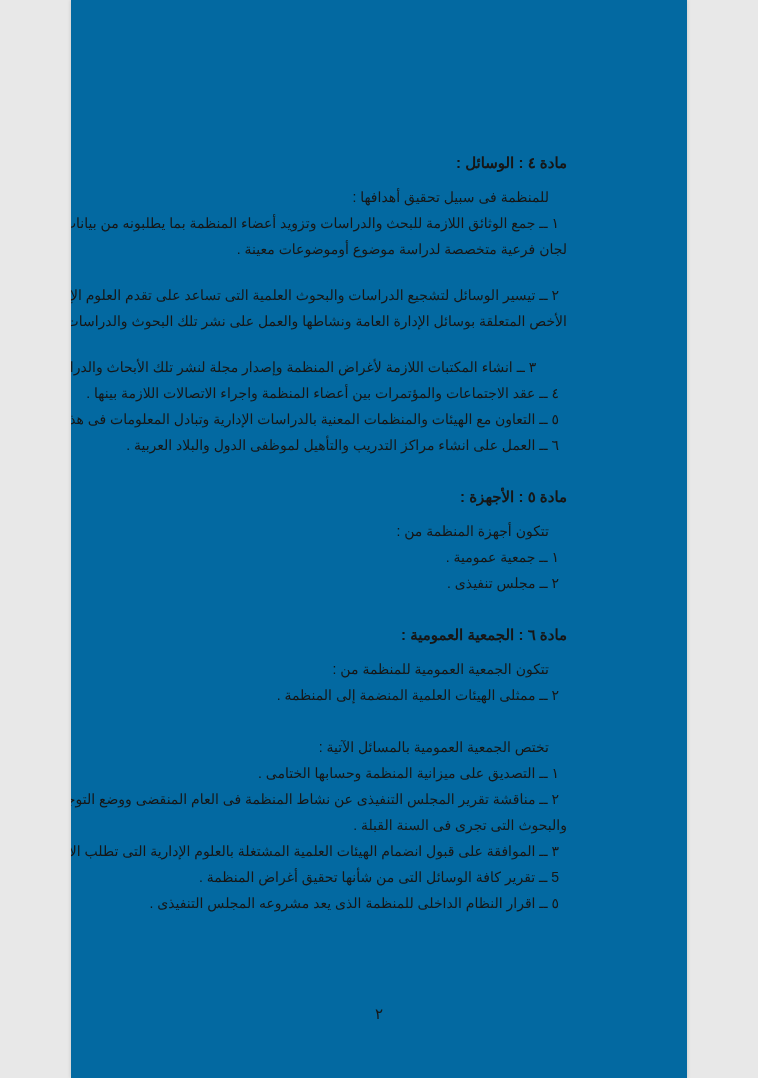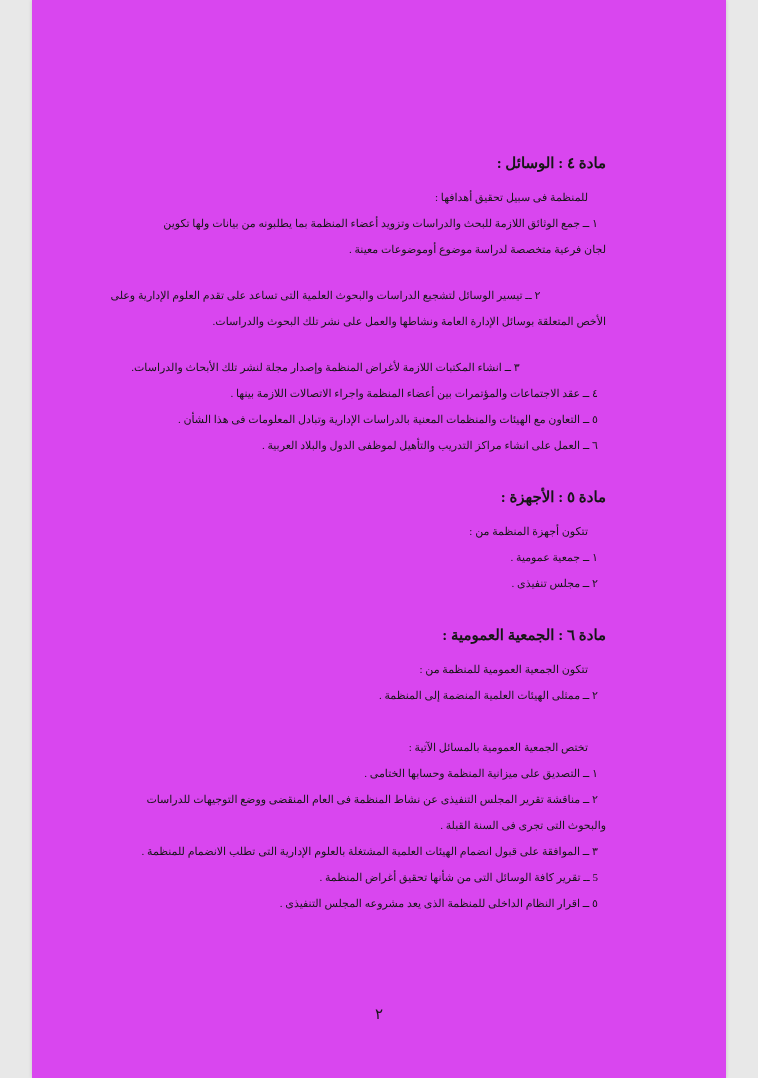--- a/index.html
+++ b/index.html
@@ -1,43 +1,43 @@
 <!DOCTYPE html>
 <html lang="ar"><head>
 <meta charset="utf-8">
 <style>
   html,body{margin:0;padding:0;background:#e8e8e8;}
   .page{
     position:relative;
-    width:694px;height:1078px;
+    width:616px;height:1078px;
     margin:0 auto;
-    background:#d946ef;
+    background:#0369a1;
     overflow:hidden;
     direction:rtl;
-    font-family:Liberation Serif, serif;
+    font-family:Liberation Sans, sans-serif;
     color:#161616;
     box-shadow:0 0 4px rgba(0,0,0,.15);
   }
   .content{
     position:absolute;
     top:150px;
     right:120px;
     width:553px;
   }
   .section{margin:0 0 0 0;}
   .section + .section{margin-top:26px;}
   .heading{
     font-weight:bold;
     font-size:15px;
     line-height:26px;
     margin:0 0 8px 0;
     white-space:nowrap;
   }
   .line{
-    font-size:11px;
+    font-size:14px;
     line-height:26px;
     margin:0;
     white-space:nowrap;
   }
   .intro{padding-right:18px;}
   .item{padding-right:8px;}
   .cont{padding-right:0;}
   .gap{margin-top:20px;text-align:center;}
   .page-number{
     position:absolute;

